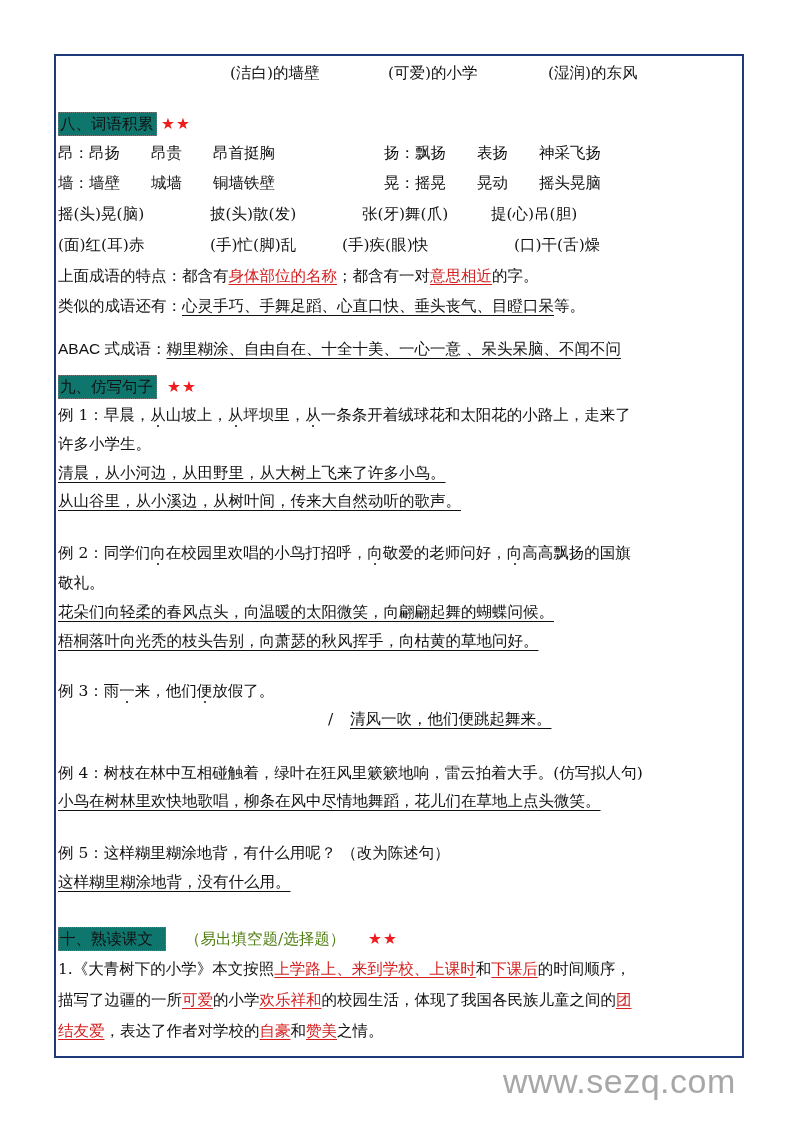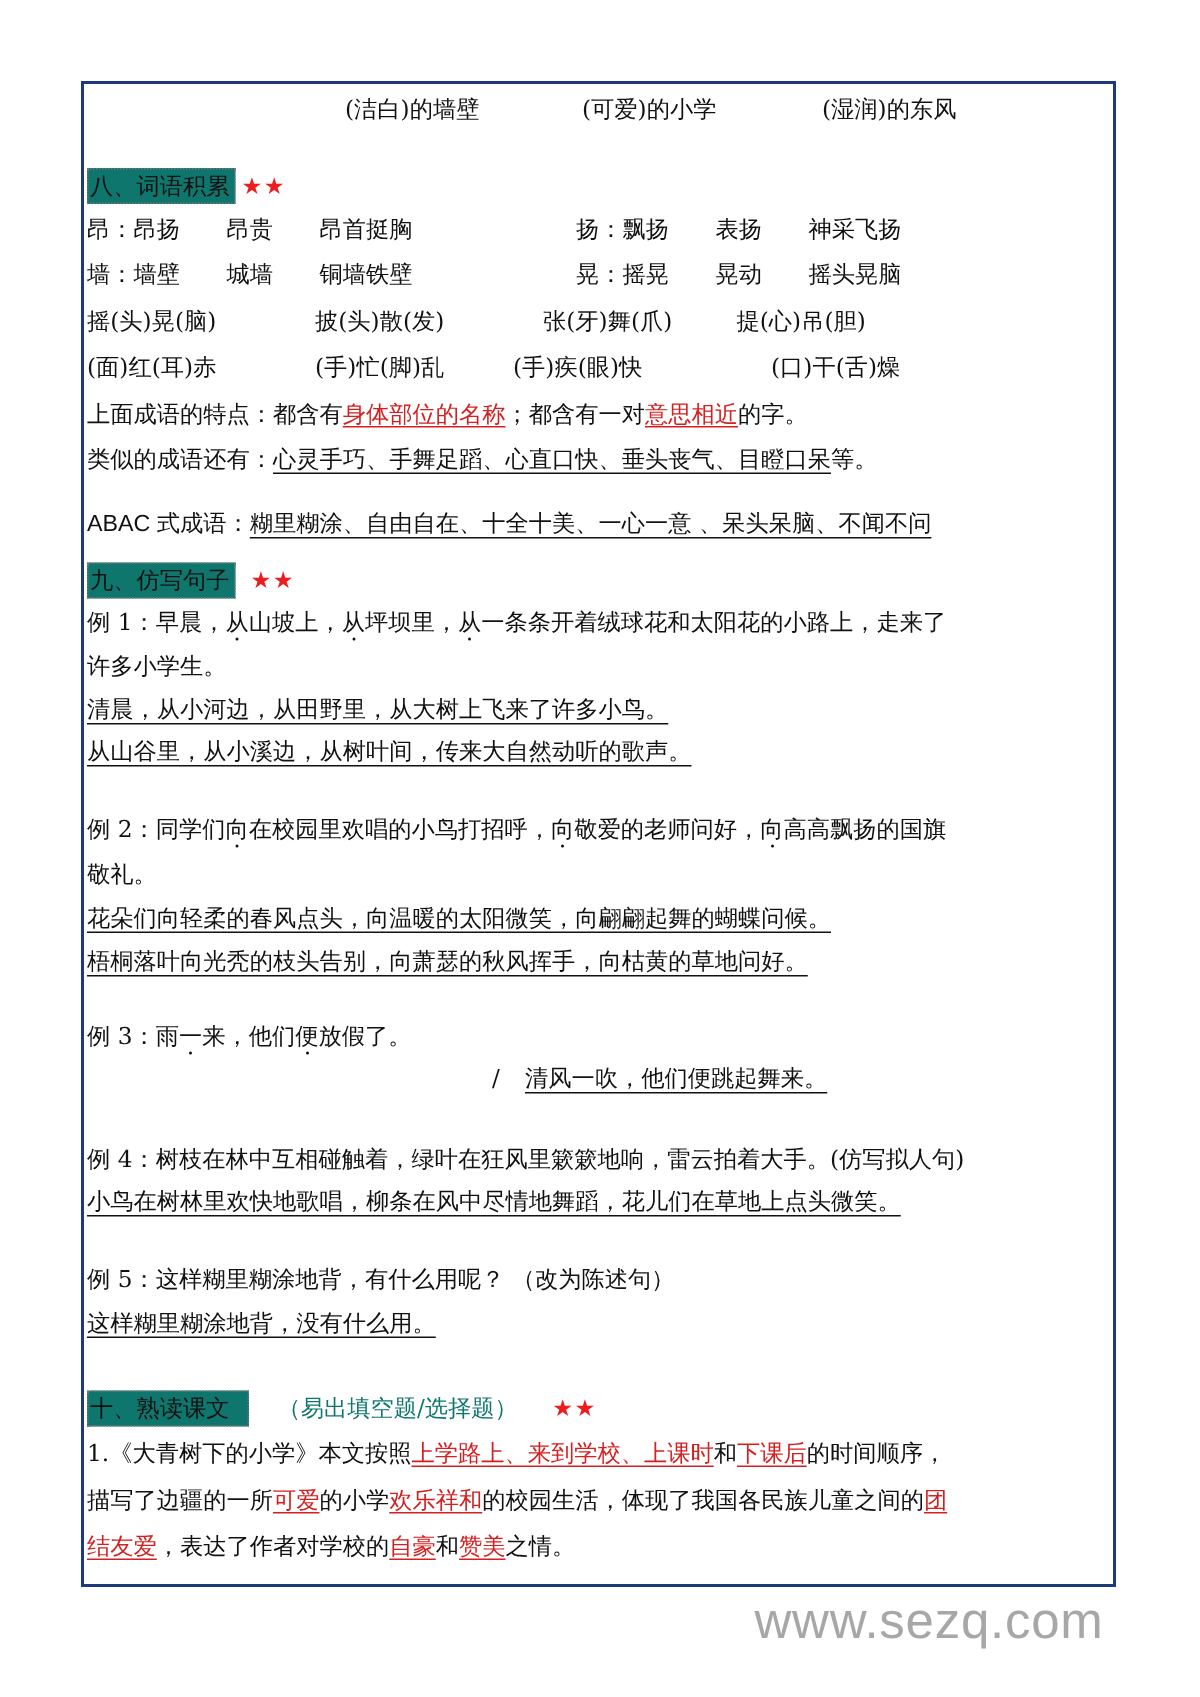--- a/index.html
+++ b/index.html
@@ -14,21 +14,21 @@
   .line {
     position: absolute; left: 58px; font-size: 15.5px; white-space: nowrap; line-height: 22px;
   }
   .sec {
     display: inline-block; background: #0f766e; border: 1px dotted #777;
     padding: 0 3px 0 1px; line-height: 22px;
   }
   .stars { color: #ee1c1c; margin-left: 4px; letter-spacing: 1px; }
   .red { color: #d42020; text-decoration: underline; text-underline-offset: 3px; }
   .ul { text-decoration: underline; text-underline-offset: 4px; }
-  .blue { color: #0f766e; }
+  .blue { color: #4d7c0f; }
   .em { position: relative; }
   .em::after {
     content: ""; position: absolute; left: 50%; bottom: -3px; width: 2px; height: 2px;
     background: #111; border-radius: 50%; transform: translateX(-50%);
   }
   .col { position: absolute; }
   .watermark {
     position: absolute; left: 503px; top: 1062px; font-family: "Liberation Sans", sans-serif;
     font-size: 34px; color: #a7a7a7; letter-spacing: 0.5px;
   }

